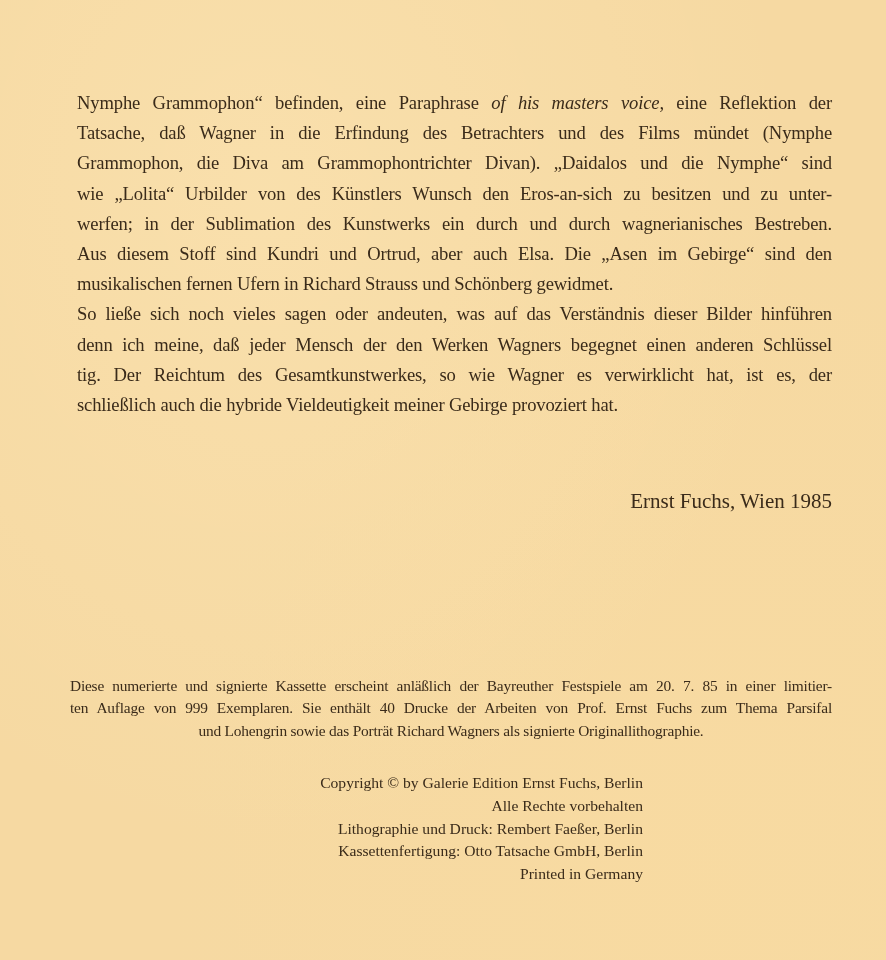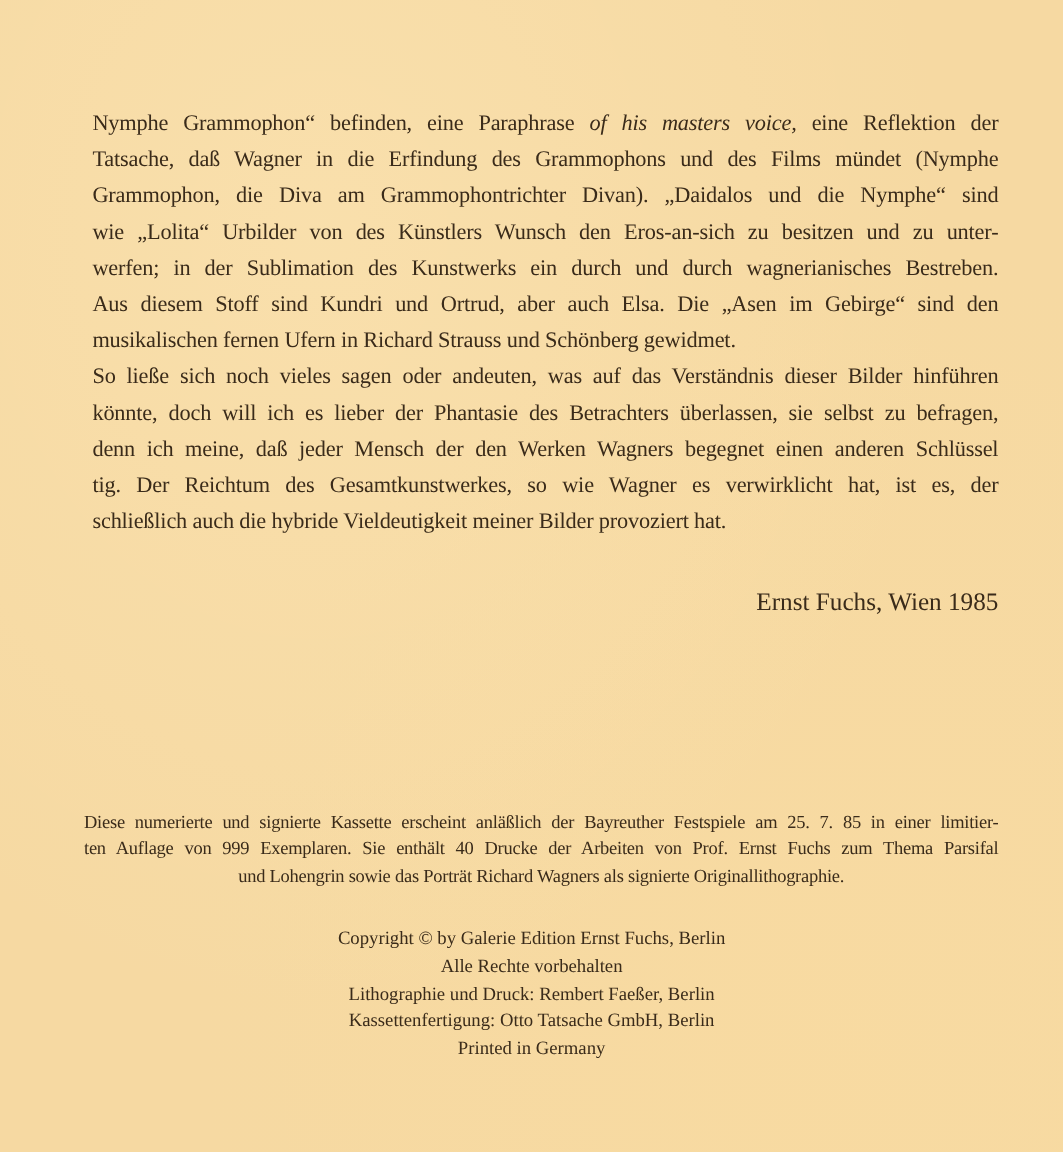--- a/index.html
+++ b/index.html
@@ -68,53 +68,52 @@
     text-align-last: justify;
   }
   .colophon .line.center {
     text-align-last: center;
   }
   .imprint {
     position: absolute;
     left: 243px;
     top: 760px;
     width: 400px;
-    text-align: center;
+    text-align: right;
     font-size: 15.6px;
     line-height: 22.8px;
   }
   .imprint .line {
     display: block;
     white-space: nowrap;
   }
 </style>
 </head>
 <body>
 
 <div class="page">
 
   <div class="essay">
     <span class="line"><span>Nymphe Grammophon“ befinden, eine Paraphrase </span><em>of his masters voice,</em><span> eine Reflektion der</span></span>
-    <span class="line">Tatsache, daß Wagner in die Erfindung des Grammophons und des Films mündet (Nymphe</span>
+    <span class="line">Tatsache, daß Wagner in die Erfindung des Betrachters und des Films mündet (Nymphe</span>
     <span class="line">Grammophon, die Diva am Grammophontrichter Divan). „Daidalos und die Nymphe“ sind</span>
     <span class="line">wie „Lolita“ Urbilder von des Künstlers Wunsch den Eros-an-sich zu besitzen und zu unter-</span>
     <span class="line">werfen; in der Sublimation des Kunstwerks ein durch und durch wagnerianisches Bestreben.</span>
     <span class="line">Aus diesem Stoff sind Kundri und Ortrud, aber auch Elsa. Die „Asen im Gebirge“ sind den</span>
     <span class="line last">musikalischen fernen Ufern in Richard Strauss und Schönberg gewidmet.</span>
     <span class="line">So ließe sich noch vieles sagen oder andeuten, was auf das Verständnis dieser Bilder hinführen</span>
-    <span class="line">könnte, doch will ich es lieber der Phantasie des Betrachters überlassen, sie selbst zu befragen,</span>
     <span class="line">denn ich meine, daß jeder Mensch der den Werken Wagners begegnet einen anderen Schlüssel</span>
     <span class="line">tig. Der Reichtum des Gesamtkunstwerkes, so wie Wagner es verwirklicht hat, ist es, der</span>
-    <span class="line last">schließlich auch die hybride Vieldeutigkeit meiner Bilder provoziert hat.</span>
+    <span class="line last">schließlich auch die hybride Vieldeutigkeit meiner Gebirge provoziert hat.</span>
   </div>
 
   <div class="signature">Ernst Fuchs, Wien 1985</div>
 
   <div class="colophon">
-    <span class="line">Diese numerierte und signierte Kassette erscheint anläßlich der Bayreuther Festspiele am 25. 7. 85 in einer limitier-</span>
+    <span class="line">Diese numerierte und signierte Kassette erscheint anläßlich der Bayreuther Festspiele am 20. 7. 85 in einer limitier-</span>
     <span class="line">ten Auflage von 999 Exemplaren. Sie enthält 40 Drucke der Arbeiten von Prof. Ernst Fuchs zum Thema Parsifal</span>
     <span class="line center">und Lohengrin sowie das Porträt Richard Wagners als signierte Originallithographie.</span>
   </div>
 
   <div class="imprint">
     <span class="line">Copyright © by Galerie Edition Ernst Fuchs, Berlin</span>
     <span class="line">Alle Rechte vorbehalten</span>
     <span class="line">Lithographie und Druck: Rembert Faeßer, Berlin</span>
     <span class="line">Kassettenfertigung: Otto Tatsache GmbH, Berlin</span>
     <span class="line">Printed in Germany</span>

